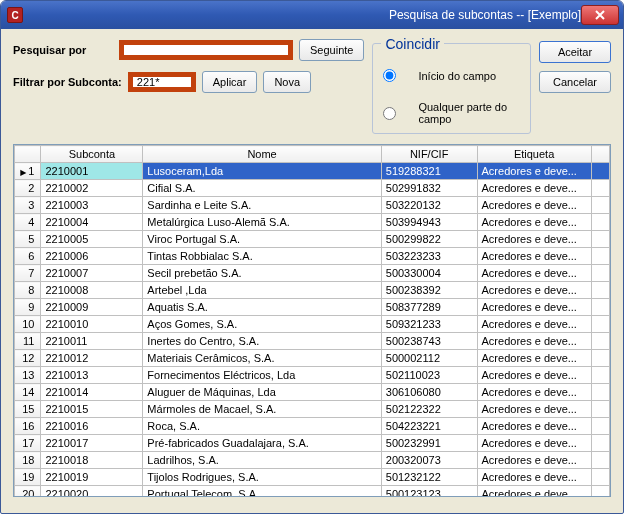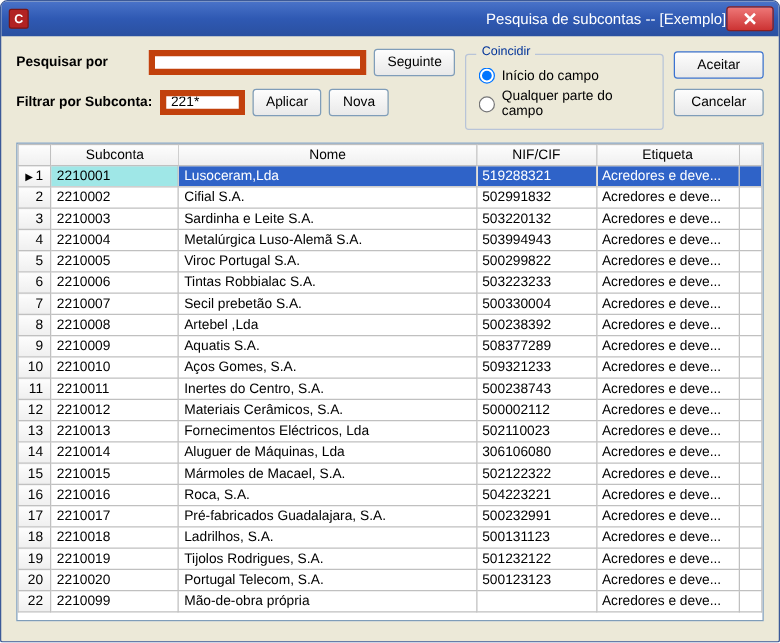--- a/index.html
+++ b/index.html
@@ -60,23 +60,23 @@
 
   .groupbox {
     border:1px solid #b8c4d8; border-radius:3px;
     padding:6px 10px 8px 10px;
     position:relative;
     margin-top:4px;
   }
   .groupbox .legend {
     position:absolute; top:-8px; left:8px;
     background:#ece9d8; padding:0 4px; color:#003399;
-    font-size:10px;
-  }
-  .radio-row { display:flex; align-items:center; gap:5px; margin-top:4px; color:#000; cursor:pointer; }
+    font-size:14px;
+  }
+  .radio-row { display:flex; align-items:center; gap:22px; margin-top:19px; color:#000; cursor:pointer; }
   .radio-row input { margin:0; }
 
   .right-buttons { display:flex; flex-direction:column; gap:8px; margin-left:auto; padding-top:2px; }
   .right-buttons .btn { width:72px; }
 
   .grid-wrap {
     flex:1; margin:0 12px 16px 12px;
     background:#fff; border:1px solid #7f9db9;
     overflow:auto;
   }
@@ -312,21 +312,21 @@
             <td class="sub">2210017</td>
             <td>Pré-fabricados Guadalajara, S.A.</td>
             <td>500232991</td>
             <td>Acredores e deve...</td>
             <td></td>
           </tr>
           <tr>
             <td class="rh">18</td>
             <td class="sub">2210018</td>
             <td>Ladrilhos, S.A.</td>
-            <td>500131123</td>
+            <td>200320073</td>
             <td>Acredores e deve...</td>
             <td></td>
           </tr>
           <tr>
             <td class="rh">19</td>
             <td class="sub">2210019</td>
             <td>Tijolos Rodrigues, S.A.</td>
             <td>501232122</td>
             <td>Acredores e deve...</td>
             <td></td>

